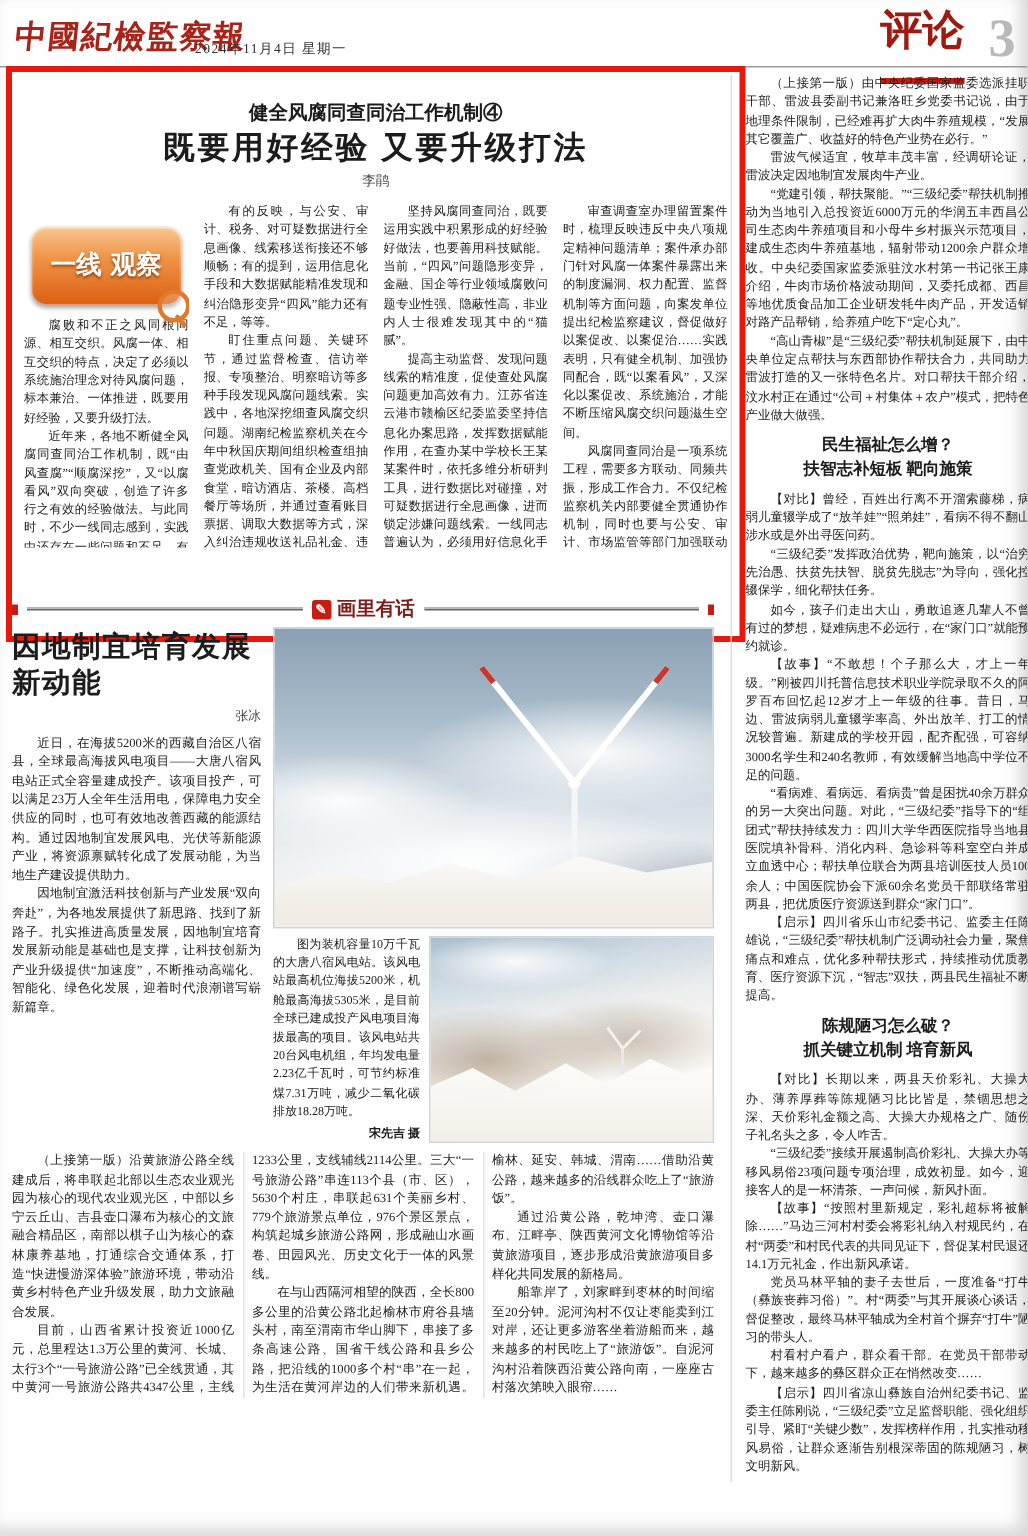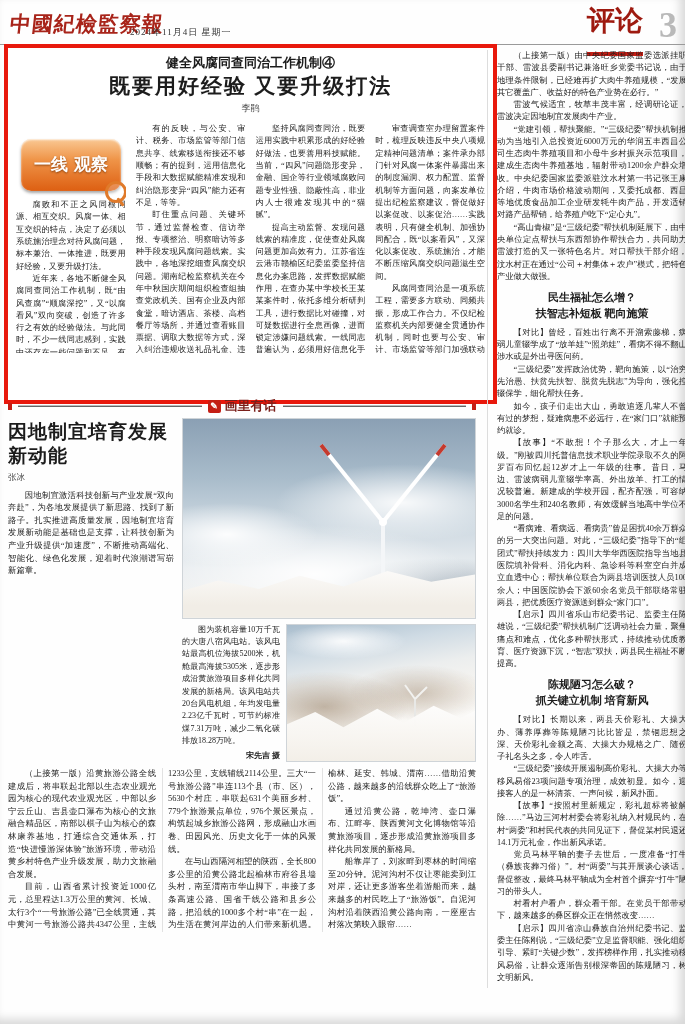--- a/index.html
+++ b/index.html
@@ -20,21 +20,21 @@
   }
   .hdr-date{position:absolute;left:130px;top:26px;font-size:9px;color:#333;letter-spacing:1px;}
   .section-title{
     position:absolute;right:42px;top:6px;font-size:28px;font-weight:bold;color:#9e1a10;
     border-bottom:4px solid #c41e14;padding-bottom:15px;line-height:1.1;
   }
   .page-num{position:absolute;right:8px;top:4px;font-size:36px;color:#b9b9b9;font-weight:bold;}
   
   .lead{
     position:absolute;left:4px;top:44px;width:469px;height:344px;
-    border:4px solid #e8180c;background:#fff;padding:4px 8px;box-sizing:content-box;
+    border:4px solid #e8180c;background:#fff;padding:16px 8px;box-sizing:content-box;
     overflow:hidden;
   }
   .lead-kicker{text-align:center;font-size:13px;font-weight:bold;margin:2px 0 2px;}
   .lead-title{text-align:center;font-size:21px;font-weight:bold;letter-spacing:2px;margin:2px 0 4px;line-height:1.15;}
   .lead-byline{text-align:center;font-size:9px;color:#444;margin-bottom:8px;}
   .lead-cols{display:flex;gap:10px;}
   .lead-col{flex:1;font-size:8.2px;line-height:1.5;text-align:justify;overflow:hidden;height:230px;}
   .para{margin:0;text-indent:2em;}
   
   .badge{
@@ -55,21 +55,21 @@
   
   .divider{position:absolute;left:8px;top:398px;width:468px;height:16px;display:flex;align-items:center;gap:6px;}
   .divider .line{flex:1;height:1px;background:#666;border-top:1px solid #bbb;}
   .divider .cap{width:4px;height:7px;background:#c41e14;}
   .div-label{display:flex;align-items:center;gap:4px;font-size:13px;font-weight:bold;color:#7a1f1a;}
   .div-icon{width:13px;height:13px;background:#c41e14;border-radius:2px;color:#fff;font-size:9px;line-height:13px;text-align:center;}
   
   .mid{position:absolute;left:8px;top:418px;width:468px;height:344px;display:flex;gap:8px;}
   .mid-article{width:166px;overflow:hidden;}
   .mid-title{font-size:19px;font-weight:bold;letter-spacing:1px;margin:2px 0 4px;line-height:1.25;}
-  .mid-byline{text-align:left;font-size:8.5px;color:#444;margin:0 0 6px;}
+  .mid-byline{text-align:right;font-size:8.5px;color:#444;margin:0 0 6px;}
   .mid-article .para{font-size:8.4px;line-height:1.5;text-align:justify;}
   .mid-photos{flex:1;display:flex;flex-direction:column;gap:5px;}
   .photo-large{
     position:relative;height:200px;border:1px solid #cfd4d8;overflow:hidden;
     background:
       radial-gradient(ellipse 130px 45px at 15% 58%, rgba(255,255,255,.95), rgba(255,255,255,0) 70%),
       radial-gradient(ellipse 180px 55px at 75% 42%, rgba(255,255,255,.9), rgba(255,255,255,0) 70%),
       radial-gradient(ellipse 220px 70px at 45% 78%, rgba(255,255,255,.95), rgba(255,255,255,0) 70%),
       radial-gradient(ellipse 160px 40px at 90% 85%, rgba(104,125,143,.5), rgba(104,125,143,0) 75%),
       linear-gradient(180deg,#8ba0b4 0%,#a9bccb 30%,#cfdae2 55%,#e9edf0 75%,#f5f4f1 100%);
@@ -135,21 +135,21 @@
           <span>一线</span>
           <span>观察</span>
           <i class="mag"></i>
         </div>
         <div>
             <p class="para">腐败和不正之风同根同源、相互交织。风腐一体、相互交织的特点，决定了必须以系统施治理念对待风腐问题，标本兼治、一体推进，既要用好经验，又要升级打法。</p>
             <p class="para">近年来，各地不断健全风腐同查同治工作机制，既“由风查腐”“顺腐深挖”，又“以腐看风”双向突破，创造了许多行之有效的经验做法。与此同时，不少一线同志感到，实践中还存在一些问题和不足。有的指出，纪检监察机关内部党风政风监督、监督检查、审查调查等部门协同配合还存在堵点。</p>
           </div>
       </div>
       <div class="lead-col">
-          <p class="para">有的反映，与公安、审计、税务、市场监管等部门信息共享、线索移送衔接还不够顺畅；有的提到，运用信息化手段和大数据赋能精准发现和纠治隐形变异“四风”能力还有不足，等等。</p>
+          <p class="para">有的反映，与公安、审计、税务、对可疑数据进行全息画像、线索移送衔接还不够顺畅；有的提到，运用信息化手段和大数据赋能精准发现和纠治隐形变异“四风”能力还有不足，等等。</p>
           <p class="para">盯住重点问题、关键环节，通过监督检查、信访举报、专项整治、明察暗访等多种手段发现风腐问题线索。实践中，各地深挖细查风腐交织问题。湖南纪检监察机关在今年中秋国庆期间组织检查组抽查党政机关、国有企业及内部食堂，暗访酒店、茶楼、高档餐厅等场所，并通过查看账目票据、调取大数据等方式，深入纠治违规收送礼品礼金、违规吃喝等不正之风。</p>
         </div>
       <div class="lead-col">
           <p class="para">坚持风腐同查同治，既要运用实践中积累形成的好经验好做法，也要善用科技赋能。当前，“四风”问题隐形变异，金融、国企等行业领域腐败问题专业性强、隐蔽性高，非业内人士很难发现其中的“猫腻”。</p>
           <p class="para">提高主动监督、发现问题线索的精准度，促使查处风腐问题更加高效有力。江苏省连云港市赣榆区纪委监委坚持信息化办案思路，发挥数据赋能作用，在查办某中学校长王某某案件时，依托多维分析研判工具，进行数据比对碰撞，对可疑数据进行全息画像，进而锁定涉嫌问题线索。一线同志普遍认为，必须用好信息化手段，提升大数据分析研判能力，让风腐问题无处遁形。</p>
         </div>
       <div class="lead-col">
           <p class="para">审查调查室办理留置案件时，梳理反映违反中央八项规定精神问题清单；案件承办部门针对风腐一体案件暴露出来的制度漏洞、权力配置、监督机制等方面问题，向案发单位提出纪检监察建议，督促做好以案促改、以案促治……实践表明，只有健全机制、加强协同配合，既“以案看风”，又深化以案促改、系统施治，才能不断压缩风腐交织问题滋生空间。</p>
           <p class="para">风腐同查同治是一项系统工程，需要多方联动、同频共振，形成工作合力。不仅纪检监察机关内部要健全贯通协作机制，同时也要与公安、审计、市场监管等部门加强联动协作。比如，宁夏纪检监察机关……</p>
         </div>
@@ -165,37 +165,38 @@
     </div>
     <div class="line"></div>
     <div class="cap"></div>
   </div>
 
   <div class="mid">
     <div class="mid-article">
       <div class="mid-title">因地制宜培育发展新动能</div>
       <div class="mid-byline">张冰</div>
       <div>
+          <p class="para">近日，在海拔5200米的西藏自治区八宿县，全球最高海拔风电项目——大唐八宿风电站正式全容量建成投产。该项目投产，可以满足23万人全年生活用电，保障电力安全供应的同时，也可有效地改善西藏的能源结构。通过因地制宜发展风电、光伏等新能源产业，将资源禀赋转化成了发展动能，为当地生产建设提供助力。</p>
           <p class="para">因地制宜激活科技创新与产业发展“双向奔赴”，为各地发展提供了新思路、找到了新路子。扎实推进高质量发展，因地制宜培育发展新动能是基础也是支撑，让科技创新为产业升级提供“加速度”，不断推动高端化、智能化、绿色化发展，迎着时代浪潮谱写崭新篇章。</p>
         </div>
     </div>
     <div class="mid-photos">
       <div class="photo-large">
         <svg class="turbine" style="left:110px;top:8px;" width="180" height="190" viewBox="0 0 180 190">
           <line x1="90" y1="95" x2="28" y2="18" stroke="#ffffff" stroke-width="4"></line>
           <line x1="90" y1="95" x2="152" y2="18" stroke="#ffffff" stroke-width="4"></line>
           <line x1="90" y1="95" x2="90" y2="185" stroke="#f4f6f8" stroke-width="4"></line>
           <line x1="36" y1="28" x2="28" y2="18" stroke="#c43a2e" stroke-width="4"></line>
           <line x1="144" y1="28" x2="152" y2="18" stroke="#c43a2e" stroke-width="4"></line>
           <circle cx="90" cy="95" r="4" fill="#ffffff"></circle>
         </svg>
       </div>
       <div class="photo-row">
         <div class="caption">
-          <p class="para">图为装机容量10万千瓦的大唐八宿风电站。该风电站最高机位海拔5200米，机舱最高海拔5305米，逐步形成沿黄旅游项目多样化共同发展的新格局。该风电站共20台风电机组，年均发电量2.23亿千瓦时，可节约标准煤7.31万吨，减少二氧化碳排放18.28万吨。</p>
+          <p class="para">图为装机容量10万千瓦的大唐八宿风电站。该风电站最高机位海拔5200米，机舱最高海拔5305米，是目前全球已建成投产风电项目海拔最高的项目。该风电站共20台风电机组，年均发电量2.23亿千瓦时，可节约标准煤7.31万吨，减少二氧化碳排放18.28万吨。</p>
           <div class="credit">宋先吉 摄</div>
         </div>
         <div class="photo-small">
           <svg class="turbine" style="right:30px;top:46px;" width="60" height="60" viewBox="0 0 60 60">
             <line x1="30" y1="28" x2="30" y2="55" stroke="#e8e8e6" stroke-width="2"></line>
             <line x1="30" y1="28" x2="20" y2="14" stroke="#f2f2f0" stroke-width="2"></line>
             <line x1="30" y1="28" x2="42" y2="16" stroke="#f2f2f0" stroke-width="2"></line>
           </svg>
         </div>
       </div>

